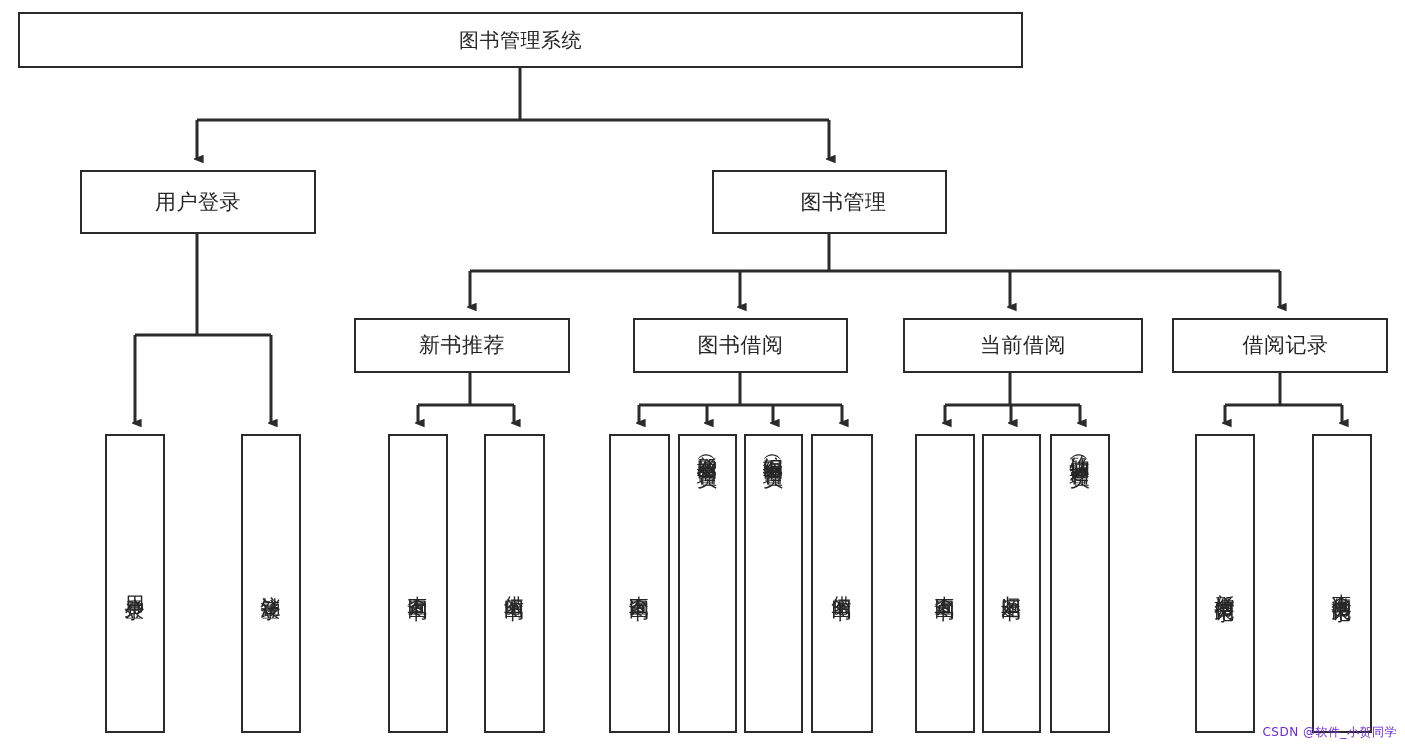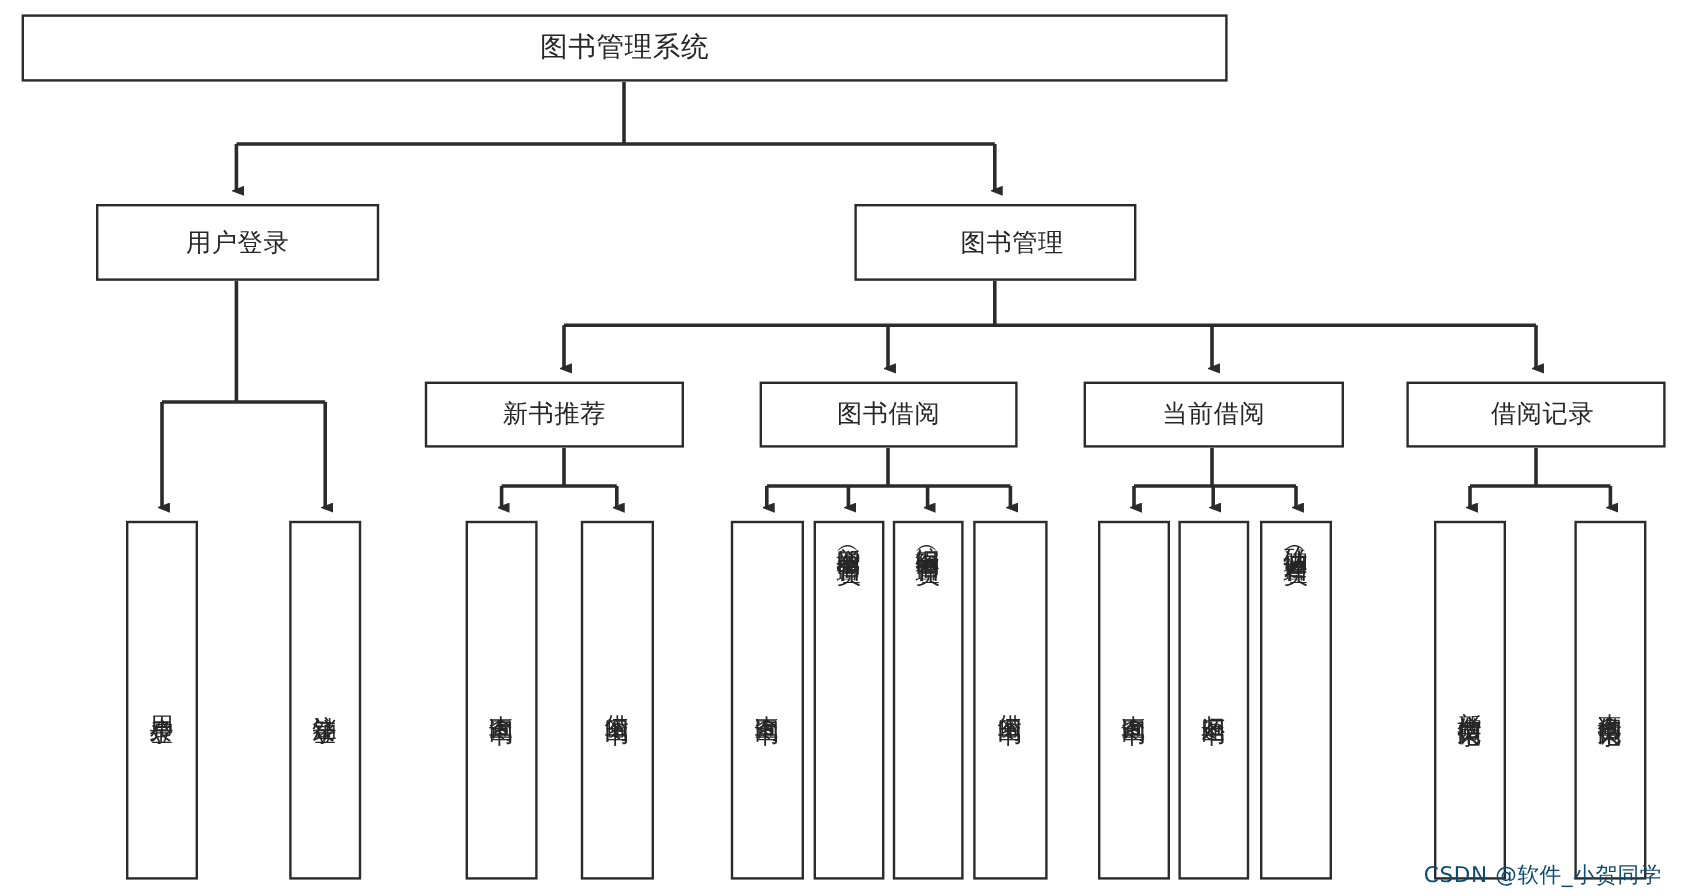--- a/index.html
+++ b/index.html
@@ -36,44 +36,44 @@
     display: block;
     text-align: center;
     line-height: 1.25;
     color: #262626;
   }
   .node.horizontal .node-label {
     font-size: 21px;
     letter-spacing: 0.5px;
   }
   .node.root .node-label {
-    font-size: 23px;
+    font-size: 20px;
   }
   .node.vertical {
     align-items: center;
     justify-content: center;
     padding: 4px 0;
   }
   .node.vertical .node-label {
     writing-mode: vertical-rl;
     text-orientation: upright;
     font-size: 20px;
     line-height: 1.3;
     letter-spacing: 2px;
     white-space: nowrap;
   }
   .node.vertical.top-align {
     align-items: flex-start;
   }
   #watermark {
     position: absolute;
-    right: 20px;
+    right: 8px;
     bottom: 6px;
-    font-size: 18px;
-    color: #0c4a6e;
+    font-size: 12px;
+    color: #6d28d9;
     letter-spacing: 0.5px;
     white-space: nowrap;
     pointer-events: none;
   }
 </style>
 </head>
 <body>
 
 <div id="canvas">
 
@@ -143,21 +143,21 @@
   </div>
 
   <div class="node horizontal" style="left:354px; top:318px; width:216px; height:55px;">
     <span class="node-label">新书推荐</span>
   </div>
 
   <div class="node horizontal" style="left:633px; top:318px; width:215px; height:55px;">
     <span class="node-label">图书借阅</span>
   </div>
 
-  <div class="node horizontal" style="left:903px; top:318px; width:217px; height:55px;">
+  <div class="node horizontal" style="left:903px; top:318px; width:240px; height:55px;">
     <span class="node-label">当前借阅</span>
   </div>
 
   <div class="node horizontal" style="left:1172px; top:318px; width:216px; height:55px;padding-left:11px;">
     <span class="node-label">借阅记录</span>
   </div>
 
   <div class="node vertical" style="left:105px; top:434px; width:60px; height:299px;">
     <span class="node-label">用户登录</span>
   </div>

